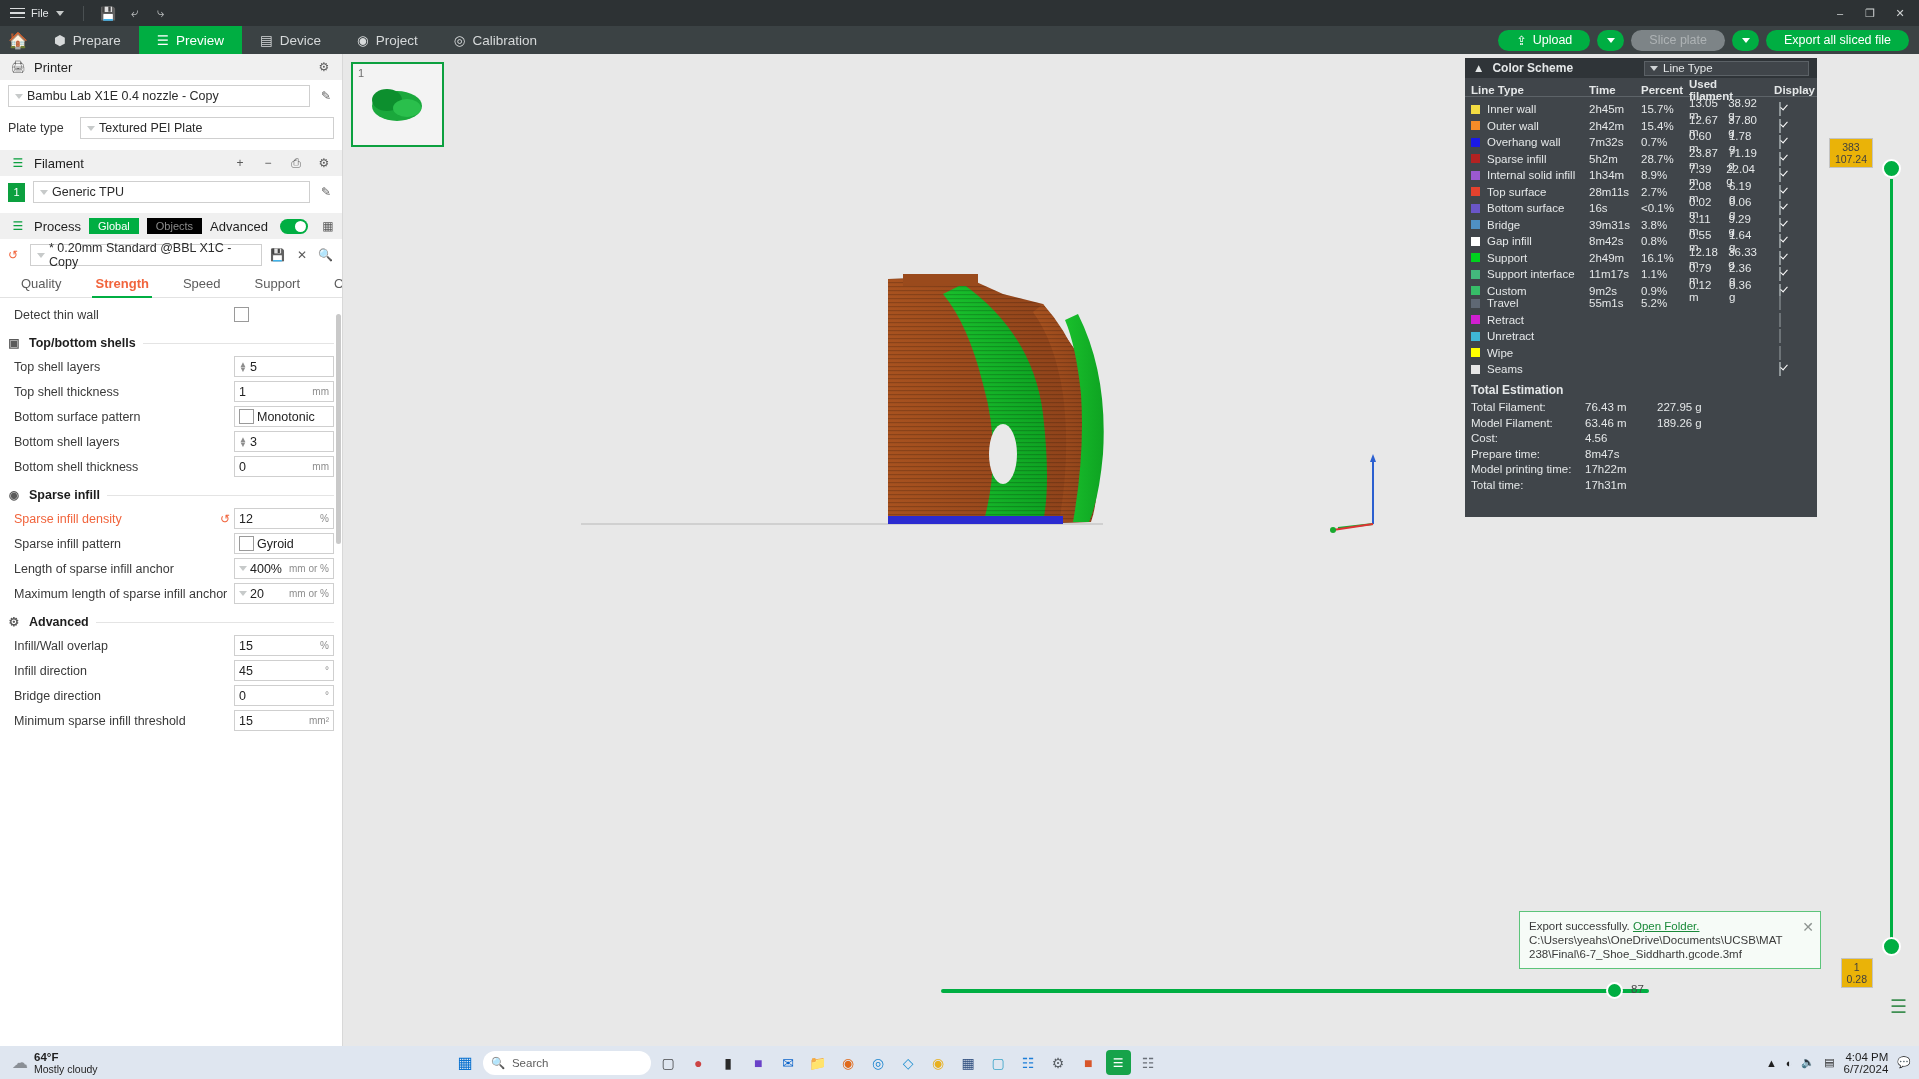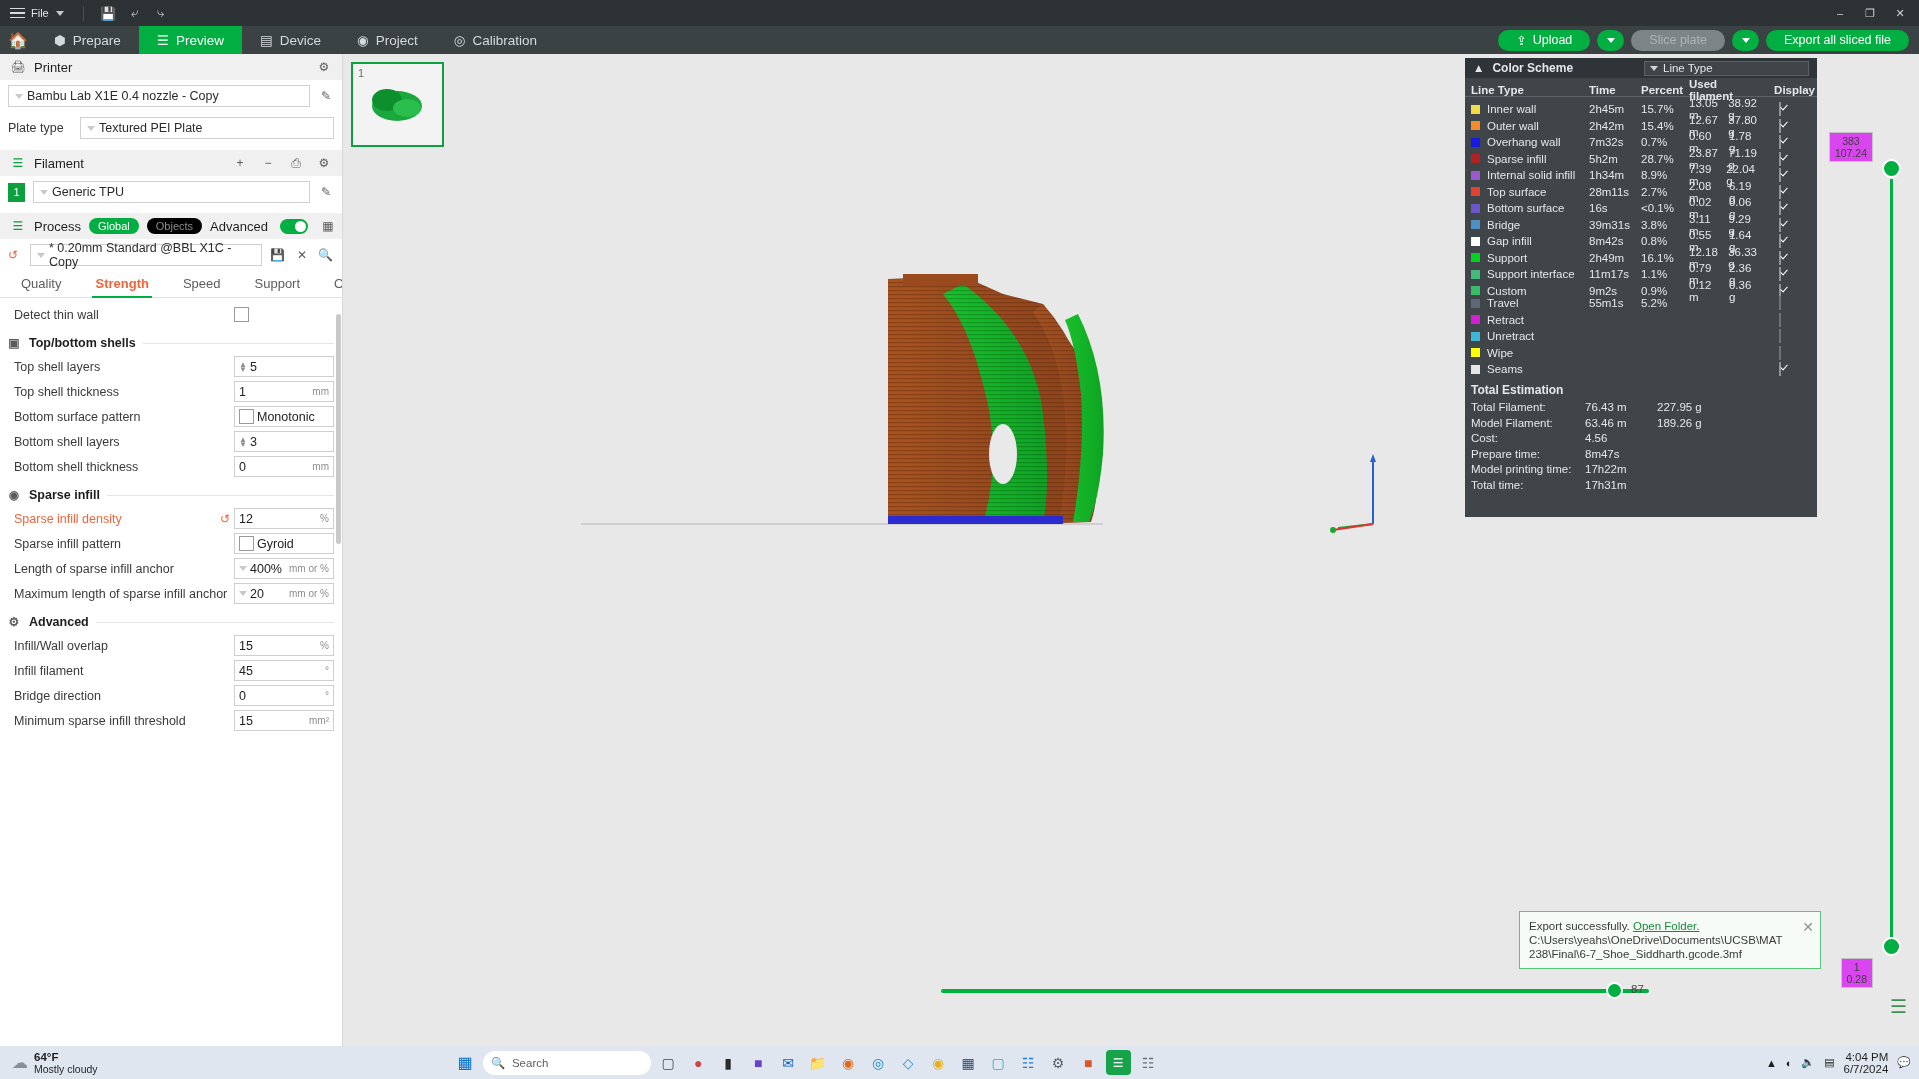--- a/index.html
+++ b/index.html
@@ -43,21 +43,21 @@
   .sec-head { height:26px; background:#f0f0f0; display:flex; align-items:center; gap:8px;
      padding:0 10px; font-size:13px; color:#1f1f1f; }
   .sec-head .grow{margin-left:auto; display:flex; gap:12px; align-items:center;}
   .row { display:flex; align-items:center; padding:5px 8px; gap:8px; }
   .combo { border:1px solid #cfcfcf; height:22px; display:flex; align-items:center; gap:4px;
      padding:0 6px; background:#fff; font-size:12.5px; color:#2b2b2b; flex:1; }
   .mini-ico { width:16px; height:16px; display:flex; align-items:center; justify-content:center;
      color:#5a5a5a; font-size:12px; flex:none; }
   .fil-idx { width:17px; height:19px; background:#0ca03f; color:#fff; font-size:11px;
      display:flex; align-items:center; justify-content:center; flex:none; }
-  .tag { border-radius:8px; height:16px; display:inline-flex; align-items:center; padding:0 9px;
+  .tag { border-radius:0; height:16px; display:inline-flex; align-items:center; padding:0 9px;
      font-size:11px; }
   .tag.on { background:#00ae42; color:#fff; }
   .tag.off { background:#000000; color:#8b8b8b; }
   .toggle { width:28px; height:15px; border-radius:8px; background:#00ae42; position:relative; }
   .toggle:after { content:""; position:absolute; right:2px; top:2px; width:11px; height:11px;
      border-radius:50%; background:#fff; }
   .tabs { display:flex; gap:8px; padding:0 8px; border-bottom:1px solid #e2e2e2; }
   .tab { padding:5px 13px 6px; font-size:13px; color:#5c5c5c; position:relative; }
   .tab.active { color:#f1643c; font-weight:bold; }
   .tab.active:after { content:""; position:absolute; left:10px; right:10px; bottom:-1px; height:2.5px;
@@ -104,22 +104,22 @@
   .chk.empty{background:transparent;border-color:#6d7377;}
   .chk.empty:after{display:none;}
   .tot-head { font-weight:bold; padding:5px 6px 3px; font-size:12px; }
   .tot-row { display:grid; grid-template-columns:114px 72px 70px; padding:0 6px; height:15.5px;
      align-items:center; }
 
   
   .vslider { position:absolute; right:26px; top:125px; bottom:95px; width:3px; background:#00ae42; }
   .vknob { position:absolute; right:18px; width:19px; height:19px; border-radius:50%; background:#00ae42;
      border:2px solid #fff; }
-  .vtag { position:absolute; right:46px; background:#d946ef; border:1px solid #c3c3c3; font-size:10.5px;
-     color:#3f3f3f; padding:2px 5px; text-align:center; line-height:12px; }
+  .vtag { position:absolute; right:46px; background:#eab308; border:1px solid #c3c3c3; font-size:10.5px;
+     color:#3f3f3f; padding:2px 5px; text-align:center; line-height:12px;margin-top:6px; }
   .hslider { position:absolute; left:598px; right:270px; bottom:52px; height:7px; }
   .hbar { position:absolute; left:0; right:0; top:2px; height:4px; background:#00ae42; border-radius:3px;}
   .hknob { position:absolute; width:17px; height:17px; border-radius:50%; background:#00ae42;
      border:2px solid #fff; top:-5px; }
   .hval { position:absolute; font-size:11.5px; color:#474747; top:-4px; }
 
   
   .toast { position:absolute; right:98px; bottom:77px; width:302px; background:#f6fbf7;
      border:1px solid #5cc47a; padding:7px 9px; font-size:11.5px; color:#3a3a3a; line-height:14px; }
   .toast a { color:#1a8a3a; text-decoration:underline; }
@@ -371,21 +371,21 @@
     <span class="line"></span>
   </div>
   <div class="prow">
       <span class="plabel">Infill/Wall overlap</span>
     <span class="pfield">
         <span>15</span>
         <span class="unit">%</span>
       </span>
     </div>
   <div class="prow">
-      <span class="plabel">Infill filament</span>
+      <span class="plabel">Infill direction</span>
     <span class="pfield">
         <span>45</span>
         <span class="unit">°</span>
       </span>
     </div>
   <div class="prow">
       <span class="plabel">Bridge direction</span>
     <span class="pfield">
         <span>0</span>
         <span class="unit">°</span>

